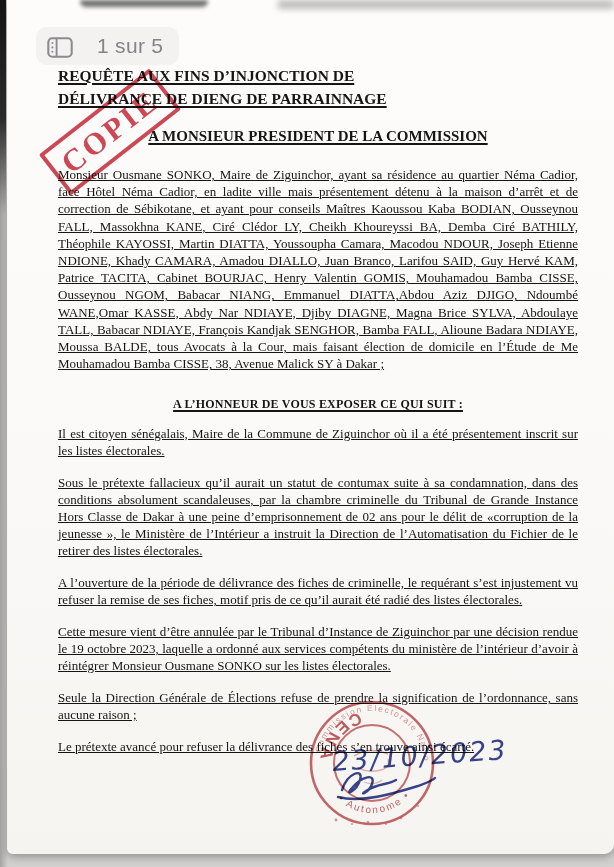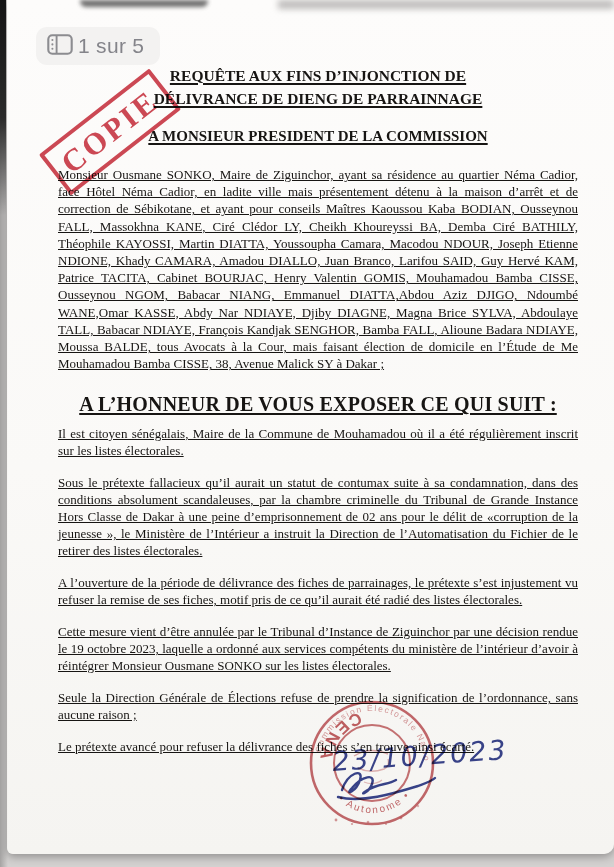--- a/index.html
+++ b/index.html
@@ -29,37 +29,37 @@
     position:absolute; left:80px; top:0; width:128px; height:7px;
     background:#4c4c4c; border-radius:0 0 6px 6px; filter:blur(2px); opacity:.8; z-index:5;
   }
   .edge-top-soft {
     position:absolute; left:278px; top:0; width:336px; height:9px;
     background:#9d9b9a; filter:blur(3px); opacity:.65; z-index:5;
   }
   
   .page-pill {
     position:absolute; left:36px; top:27px; z-index:20;
-    display:flex; align-items:flex-start; gap:5px;
+    display:flex; align-items:flex-end; gap:24px;
     background:#f3f2f1; border-radius:11px; padding:7px 16px 7px 11px;
     font-family:"Liberation Sans", sans-serif;
     color:#84848a; font-size:21px; letter-spacing:.3px;
   }
   .page-pill svg { display:block; }
   
   .doc {
     position:absolute; left:58px; right:36px; top:62px; z-index:8;
     color:#171513; font-size:13px; line-height:17.2px; text-align:justify;
   }
-  .title-block { text-align:center; font-weight:bold; font-size:15.5px; line-height:23px; margin:2px 0 15px; }
+  .title-block { font-weight:bold; font-size:15.5px; line-height:23px; margin:2px 0 15px; }
   .subtitle-block { text-align:center; font-weight:bold; font-size:15px; line-height:22px; margin:0 0 19px; }
   .u { text-decoration:underline; text-decoration-thickness:1.5px; text-underline-offset:2px; }
   .doc p { margin:0 0 14.5px;text-decoration:underline; }
   .section-heading {
-    text-align:center; font-weight:bold; font-size:20px;
+    text-align:center; font-weight:bold; font-size:12px;
     margin:24px 0 11px; letter-spacing:.2px;
   }
   
   .copie-stamp {
     position:absolute; left:40px; top:106px; z-index:12;
     width:132px; height:44px;
     border:4px solid #c8303d; border-radius:2px;
     transform:rotate(-38deg);
     display:flex; align-items:center; justify-content:center;
     color:#c8303d; font-weight:bold; font-size:31px;
@@ -115,23 +115,23 @@
   <div class="subtitle-block">
     <span class="u" style="display:block">A MONSIEUR PRESIDENT DE LA COMMISSION</span>
   </div>
 
   <p>Monsieur Ousmane SONKO, Maire de Ziguinchor, ayant sa résidence au quartier Néma Cadior, face Hôtel Néma Cadior, en ladite ville mais présentement détenu à la maison d’arrêt et de correction de Sébikotane, et ayant pour conseils Maîtres Kaoussou Kaba BODIAN, Ousseynou FALL, Massokhna KANE, Ciré Clédor LY, Cheikh Khoureyssi BA, Demba Ciré BATHILY, Théophile KAYOSSI, Martin DIATTA, Youssoupha Camara, Macodou NDOUR, Joseph Etienne NDIONE, Khady CAMARA, Amadou DIALLO, Juan Branco, Larifou SAID, Guy Hervé KAM, Patrice TACITA, Cabinet BOURJAC, Henry Valentin GOMIS, Mouhamadou Bamba CISSE, Ousseynou NGOM, Babacar NIANG, Emmanuel DIATTA,Abdou Aziz DJIGO, Ndoumbé WANE,Omar KASSE, Abdy Nar NDIAYE, Djiby DIAGNE, Magna Brice SYLVA, Abdoulaye TALL, Babacar NDIAYE, François Kandjak SENGHOR, Bamba FALL, Alioune Badara NDIAYE, Moussa BALDE, tous Avocats à la Cour, mais faisant élection de domicile en l’Étude de Me Mouhamadou Bamba CISSE, 38, Avenue Malick SY à Dakar ;</p>
 
   <div class="section-heading">
     <span class="u">A L’HONNEUR DE VOUS EXPOSER CE QUI SUIT :</span>
   </div>
 
-  <p>Il est citoyen sénégalais, Maire de la Commune de Mouhamadou où il a été régulièrement inscrit sur les listes électorales.</p>
+  <p>Il est citoyen sénégalais, Maire de la Commune de Ziguinchor où il a été présentement inscrit sur les listes électorales.</p>
   <p>Sous le prétexte fallacieux qu’il aurait un statut de contumax suite à sa condamnation, dans des conditions absolument scandaleuses, par la chambre criminelle du Tribunal de Grande Instance Hors Classe de Dakar à une peine d’emprisonnement de 02 ans pour le délit de «corruption de la jeunesse », le Ministère de l’Intérieur a instruit la Direction de l’Automatisation du Fichier de le retirer des listes électorales.</p>
-  <p>A l’ouverture de la période de délivrance des fiches de parrainages, le prétexte s’est injustement vu refuser la remise de ses fiches, motif pris de ce qu’il aurait été radié des listes électorales.</p>
+  <p>A l’ouverture de la période de délivrance des fiches de criminelle, le requérant s’est injustement vu refuser la remise de ses fiches, motif pris de ce qu’il aurait été radié des listes électorales.</p>
   <p>Cette mesure vient d’être annulée par le Tribunal d’Instance de Ziguinchor par une décision rendue le 19 octobre 2023, laquelle a ordonné aux services compétents du ministère de l’intérieur d’avoir à réintégrer Monsieur Ousmane SONKO sur les listes électorales.</p>
   <p>Seule la Direction Générale de Élections refuse de prendre la signification de l’ordonnance, sans aucune raison ;</p>
   <p>Le prétexte avancé pour refuser la délivrance des fiches s’en trouve ainsi écarté.</p>
 </div>
 
 <div class="cena-stamp">
   <svg width="132" height="130" viewBox="0 0 132 130">
     <defs>
       <path id="arcTop" d="M 66,65 m -52,0 a 52,52 0 1 1 104,0"></path>
       <path id="arcBottom" d="M 66,65 m -50,0 a 50,50 0 1 0 100,0"></path>

